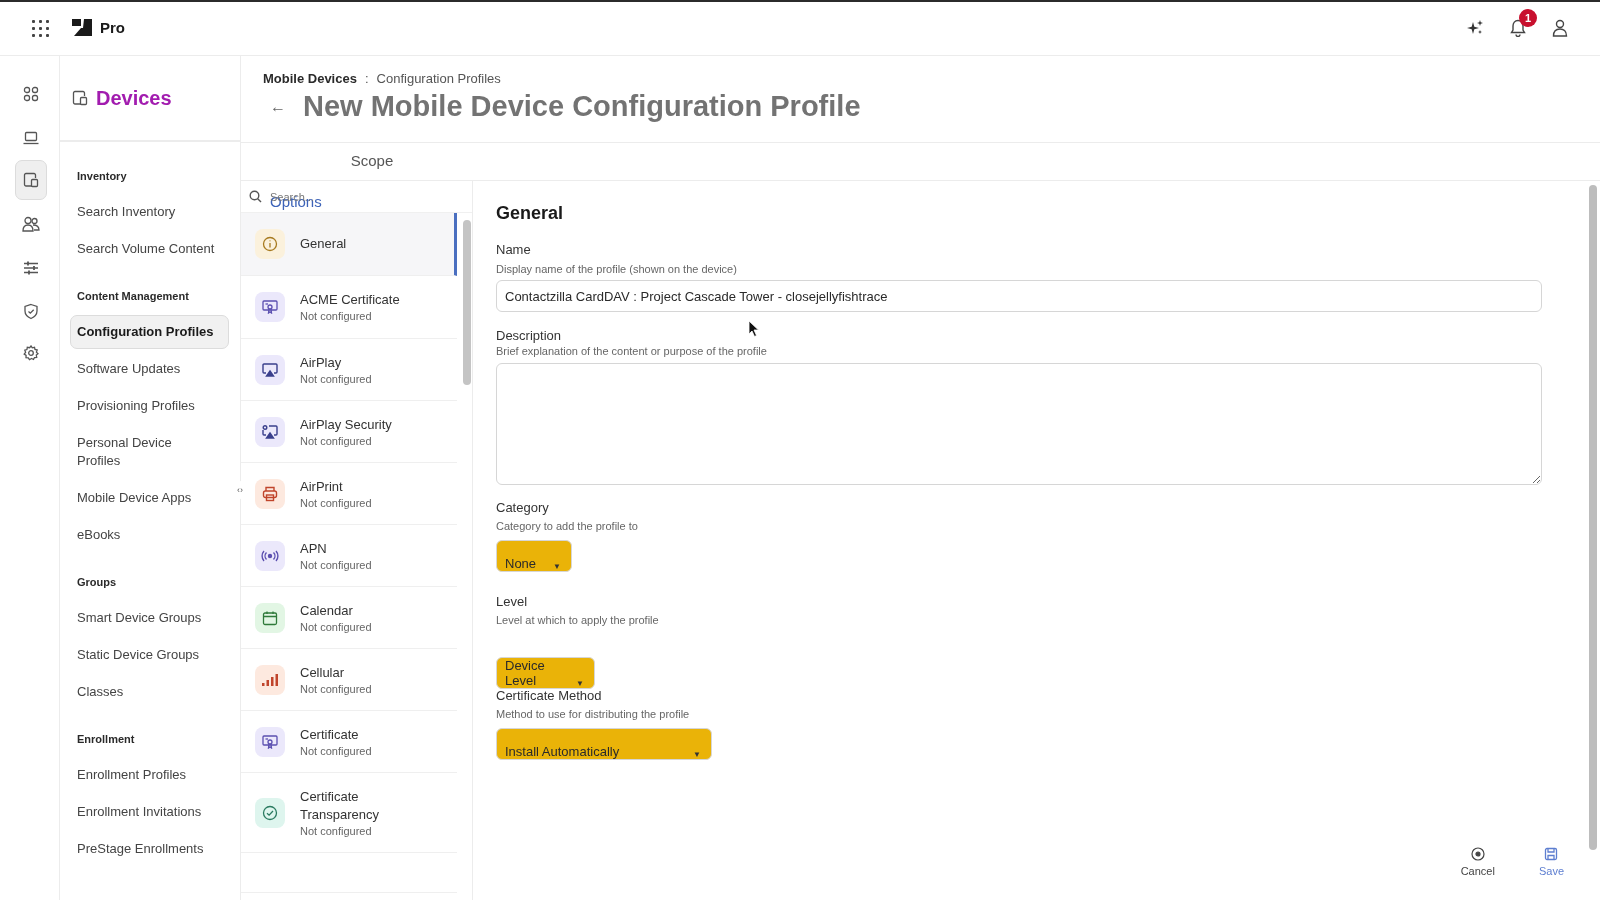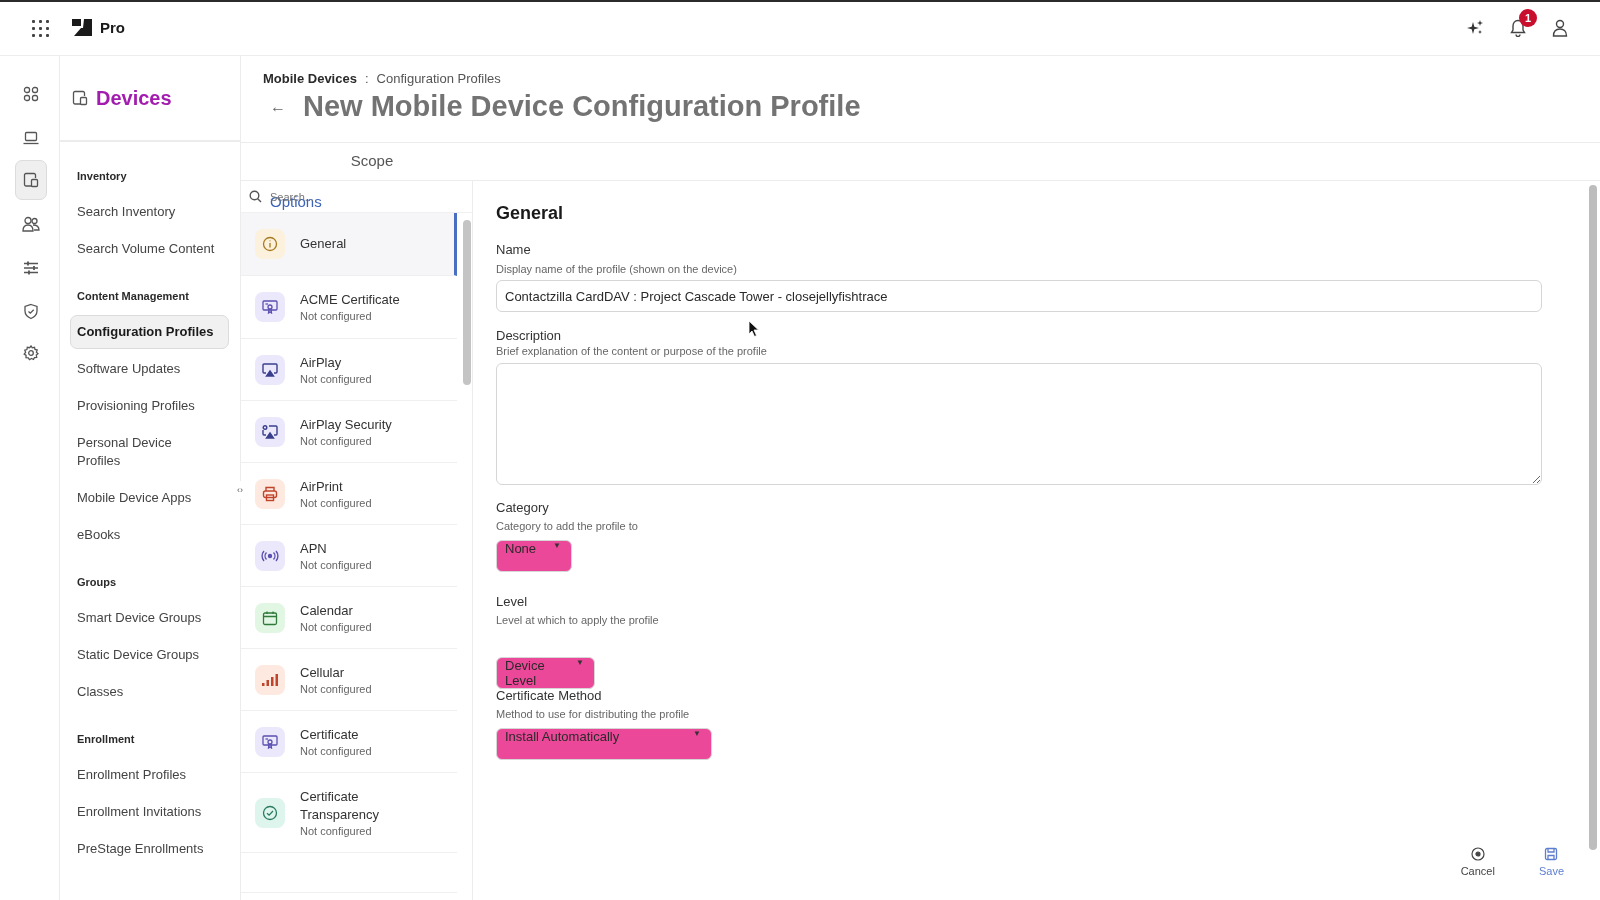--- a/index.html
+++ b/index.html
@@ -62,22 +62,22 @@
 
   
   .form { position: absolute; left: 473px; top: 179px; width: 1112px; height: 721px; }
   .form-title { position: absolute; left: 23px; top: 22px; font-size: 18px; font-weight: 700; color: #1a1a1a; }
   .f-label { position: absolute; left: 23px; font-size: 13px; color: #333; }
   .f-help { position: absolute; left: 23px; font-size: 11px; color: #666; }
   .f-input { position: absolute; left: 23px; width: 1046px; height: 32px; border: 1px solid #d6d6d6; border-radius: 6px;
     font-size: 13px; padding-left: 8px; color: #2a2a2a; font-family: "Liberation Sans", sans-serif; outline: none; background: #fff; }
   .f-textarea { position: absolute; left: 23px; width: 1046px; height: 122px; border: 1px solid #d6d6d6; border-radius: 6px;
     font-family: "Liberation Sans", sans-serif; resize: vertical; outline: none; }
-  .f-select { position: absolute; left: 23px; height: 32px; border: 1px solid #d6d6d6; border-radius: 6px; background: #ec4899;
-    font-size: 13px; color: #2a2a2a; display: flex; align-items: flex-start; justify-content: space-between; padding: 0 10px 0 8px; cursor: pointer; }
+  .f-select { position: absolute; left: 23px; height: 32px; border: 1px solid #d6d6d6; border-radius: 6px; background: #eab308;
+    font-size: 13px; color: #2a2a2a; display: flex; align-items: flex-end; justify-content: space-between; padding: 0 10px 0 8px; cursor: pointer; }
   .caret { font-size: 8px; color: #333; }
   .main-scroll { position: absolute; left: 1589px; top: 183px; width: 8px; height: 665px; background: #bdbdbd; border-radius: 4px; }
 
   .footer-actions { position: absolute; right: 36px; top: 845px; display: flex; gap: 44px; }
   .fa-btn { display: flex; flex-direction: column; align-items: center; gap: 4px; font-size: 11px; cursor: pointer; }
   .fa-btn.cancel { color: #444; }
   .fa-btn.save { color: #5d7ed0; }
 
   .cursor { position: absolute; left: 748px; top: 318px; }
 </style>

